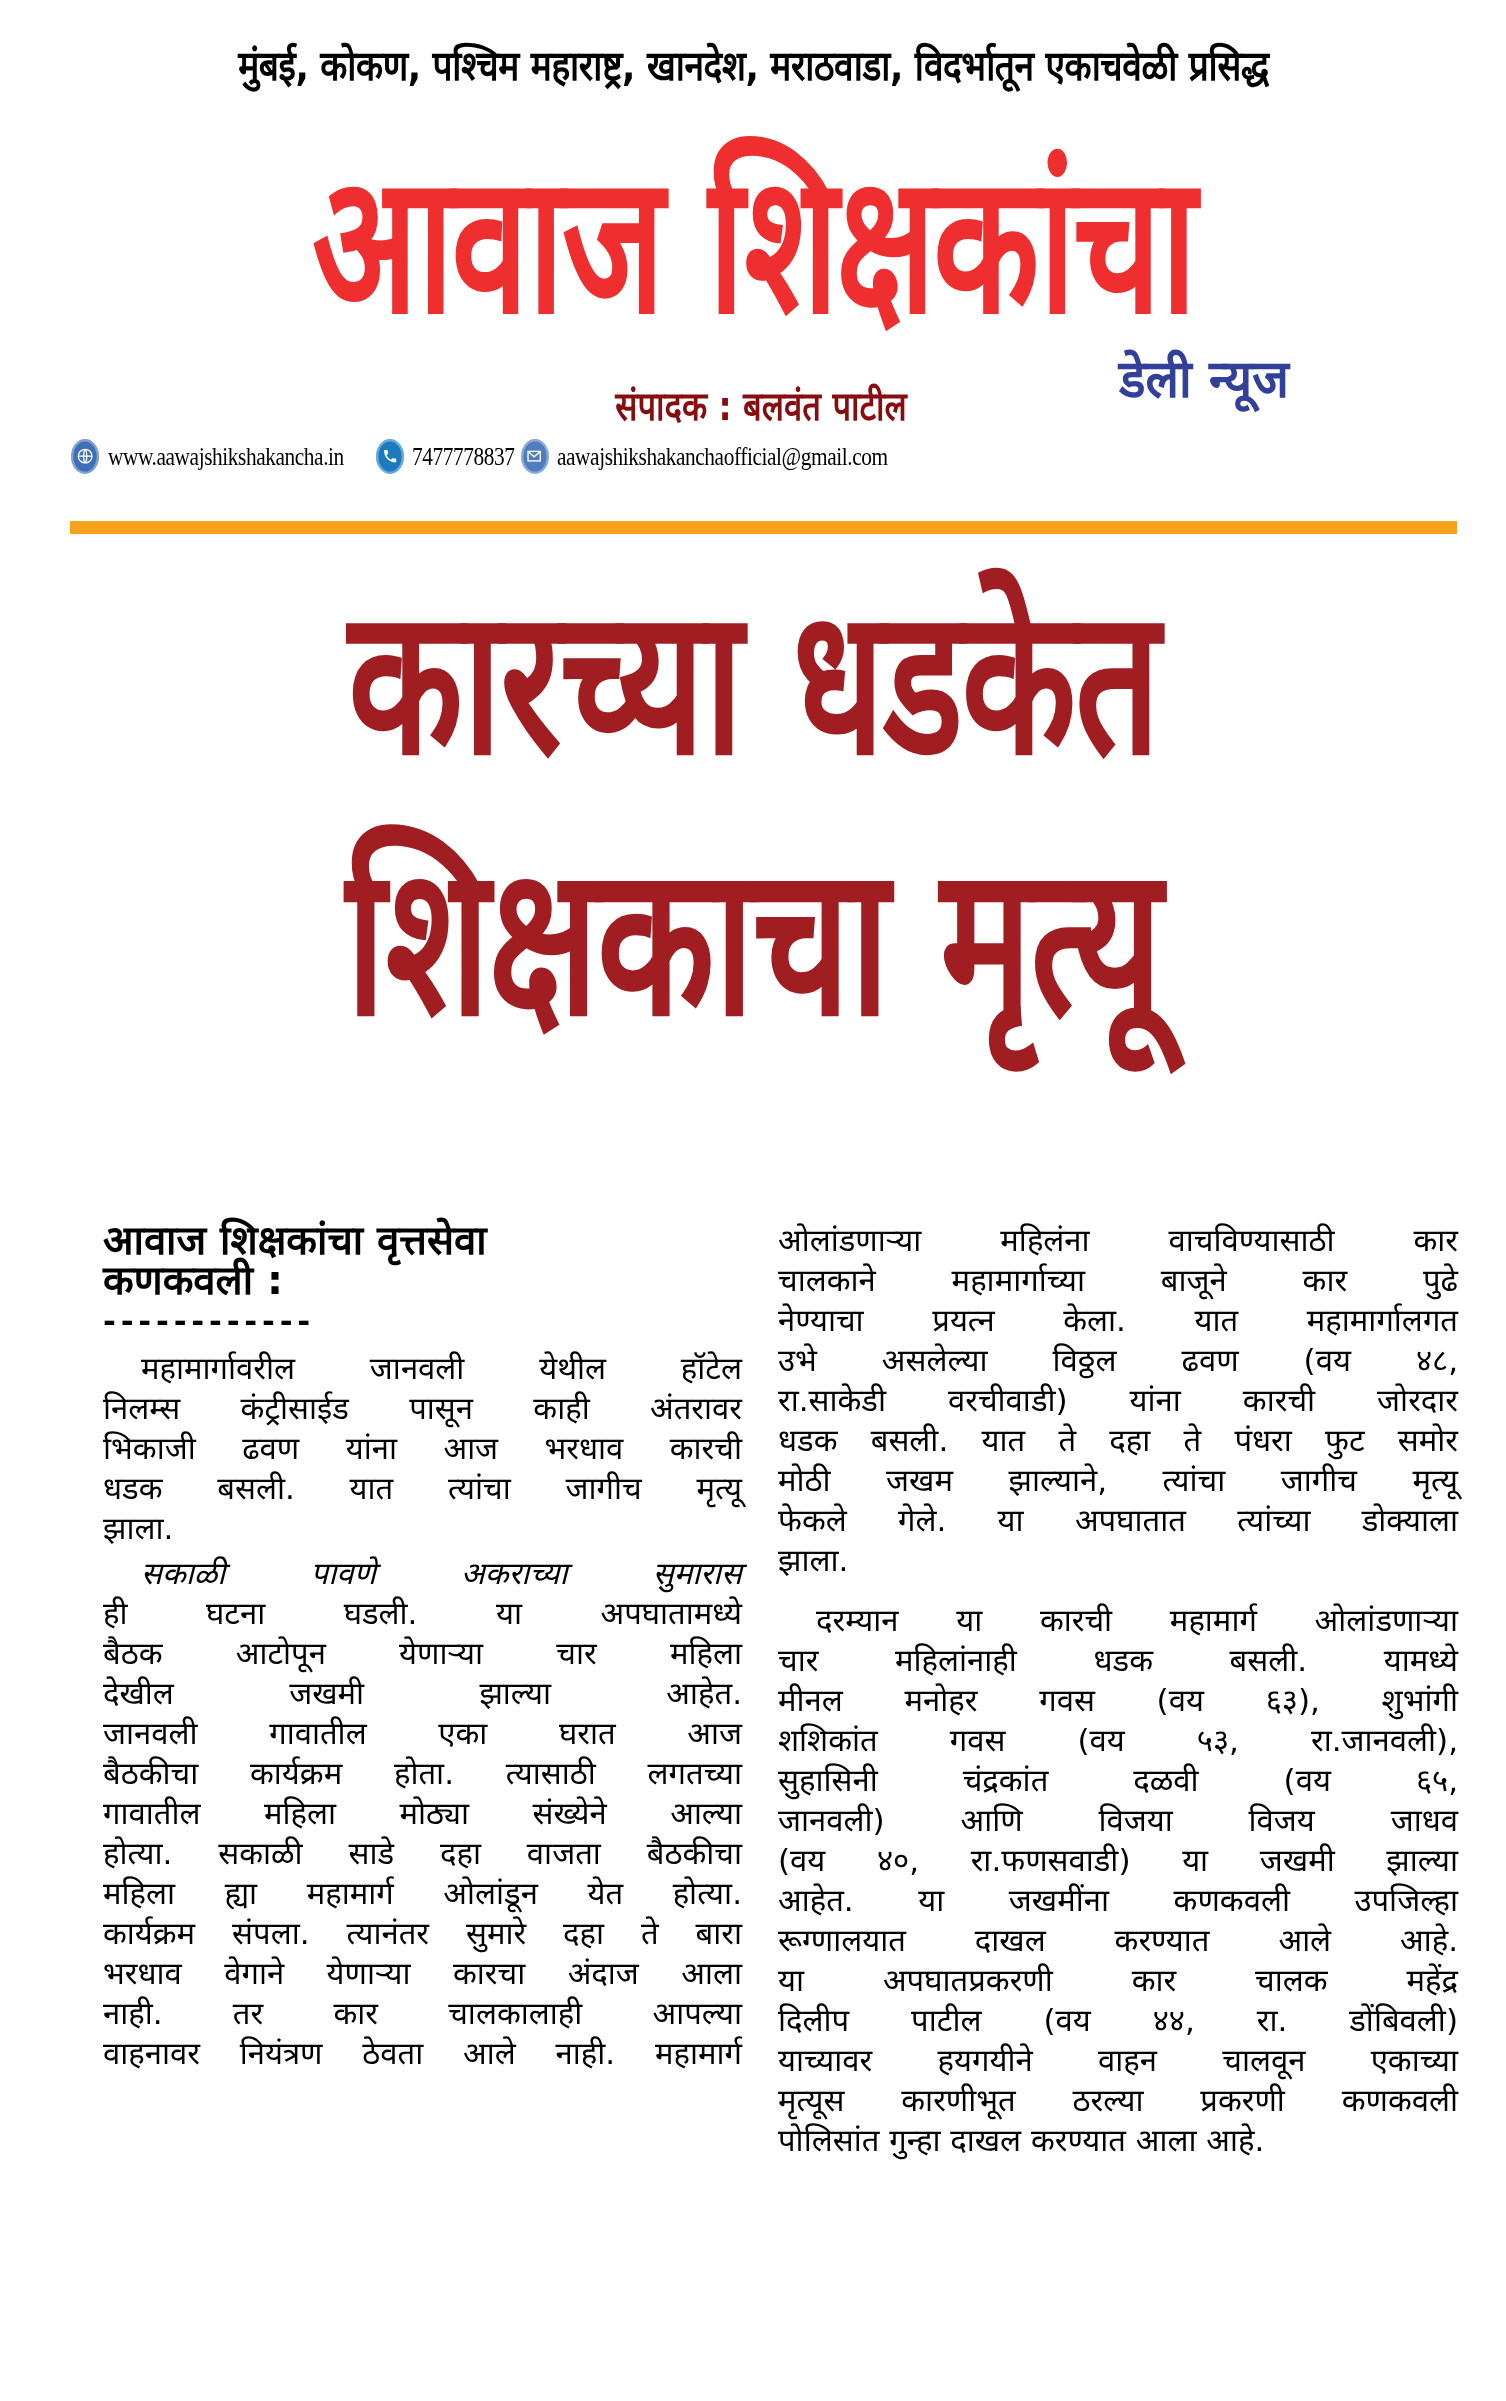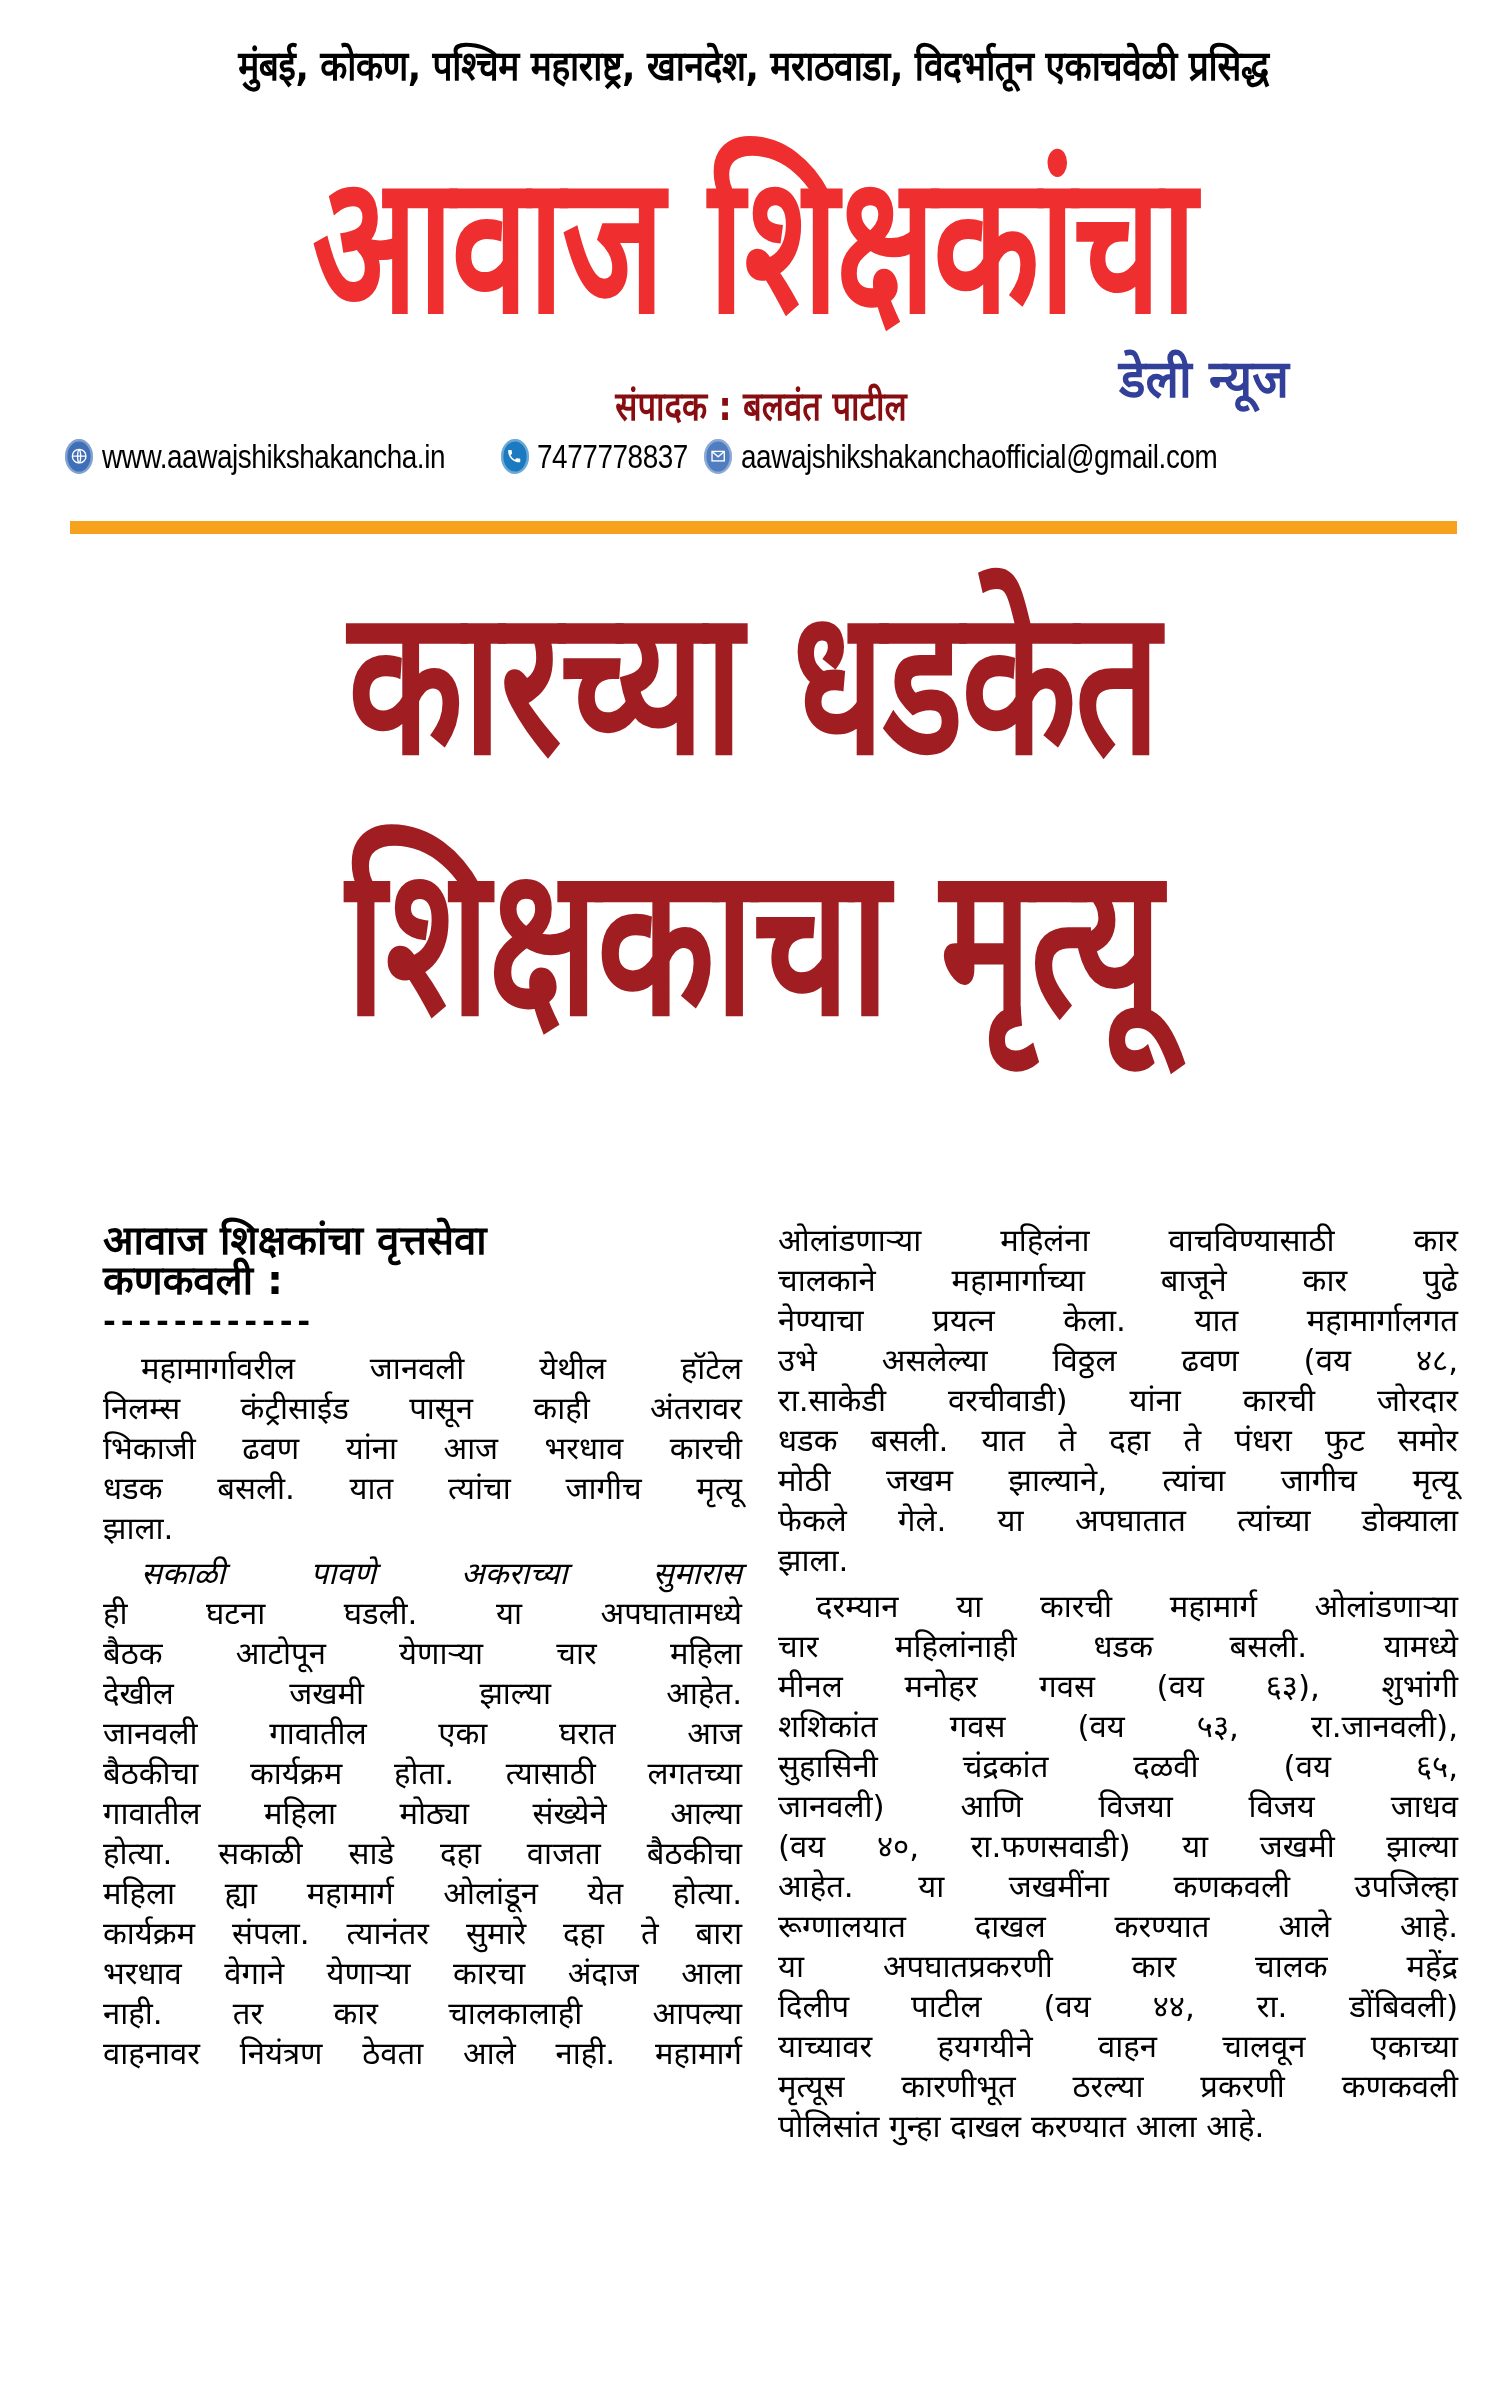--- a/index.html
+++ b/index.html
@@ -15,22 +15,22 @@
               font-size: 192px; font-weight: bold; line-height: 250px;
               transform: scaleX(0.72); transform-origin: center; letter-spacing: -2.9px; }
 
   .daily { left: 1119px; top: 343px; font-size: 52px; font-weight: bold; line-height: 72px;
            transform: scaleX(0.95); transform-origin: left; }
 
   .editor { left: 552px; top: 375px; width: 418px; text-align: center;
             font-size: 40px; font-weight: bold; line-height: 62px;
             transform: scaleX(0.82); transform-origin: center; }
 
-  .contact-row { left: 65px; top: 435px; height: 43px; display: flex; align-items: center;
-                 font-family: Liberation Sans, sans-serif; font-size: 34px;
+  .contact-row { left: 71px; top: 435px; height: 43px; display: flex; align-items: center;
+                 font-family: Liberation Serif, serif; font-size: 26px;
                  letter-spacing: -0.5px; }
   .contact-row .item { display: flex; align-items: center; margin-right: 9.6px; }
   .c-icon { width: 28px; height: 35px; border-radius: 50%; display: inline-flex;
             align-items: center; justify-content: center; margin-right: 8.6px;
             color: #fff; font-size: 16.3px; font-family: "DejaVu Sans", sans-serif;
             box-shadow: inset 0 0 0 2.4px rgba(255,255,255,0.35); }
   .c-text { transform: scaleX(0.82); transform-origin: left; display: inline-block; white-space: nowrap; }
 
   .orange-rule { left: 70px; top: 521px; width: 1387px; height: 12.5px; }
 
@@ -124,21 +124,21 @@
   <div id="right-lines">
       <span class="line">ओलांडणाऱ्या महिलंना वाचविण्यासाठी कार</span>
       <span class="line">चालकाने महामार्गाच्या बाजूने कार पुढे</span>
       <span class="line">नेण्याचा प्रयत्न केला. यात महामार्गालगत</span>
       <span class="line">उभे असलेल्या विठ्ठल ढवण (वय ४८,</span>
       <span class="line">रा.साकेडी वरचीवाडी) यांना कारची जोरदार</span>
       <span class="line">धडक बसली. यात ते दहा ते पंधरा फुट समोर</span>
       <span class="line">मोठी जखम झाल्याने, त्यांचा जागीच मृत्यू</span>
       <span class="line">फेकले गेले. या अपघातात त्यांच्या डोक्याला</span>
       <span class="line last">झाला.</span>
-      <span class="line" style="padding-left: 38px; margin-top: 6px;">दरम्यान या कारची महामार्ग ओलांडणाऱ्या</span>
+      <span class="line" style="padding-left: 38px; margin-top: 20px;">दरम्यान या कारची महामार्ग ओलांडणाऱ्या</span>
       <span class="line">चार महिलांनाही धडक बसली. यामध्ये</span>
       <span class="line">मीनल मनोहर गवस (वय ६३), शुभांगी</span>
       <span class="line">शशिकांत गवस (वय ५३, रा.जानवली),</span>
       <span class="line">सुहासिनी चंद्रकांत दळवी (वय ६५,</span>
       <span class="line">जानवली) आणि विजया विजय जाधव</span>
       <span class="line">(वय ४०, रा.फणसवाडी) या जखमी झाल्या</span>
       <span class="line">आहेत. या जखमींना कणकवली उपजिल्हा</span>
       <span class="line">रूग्णालयात दाखल करण्यात आले आहे.</span>
       <span class="line">या अपघातप्रकरणी कार चालक महेंद्र</span>
       <span class="line">दिलीप पाटील (वय ४४, रा. डोंबिवली)</span>

